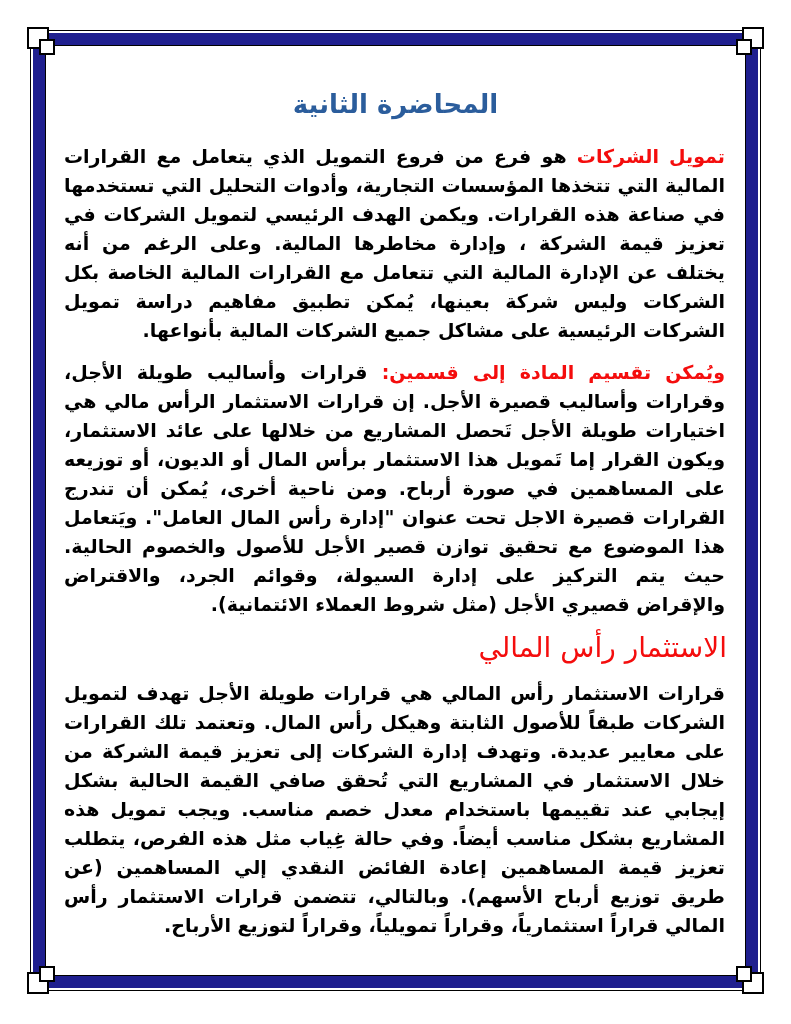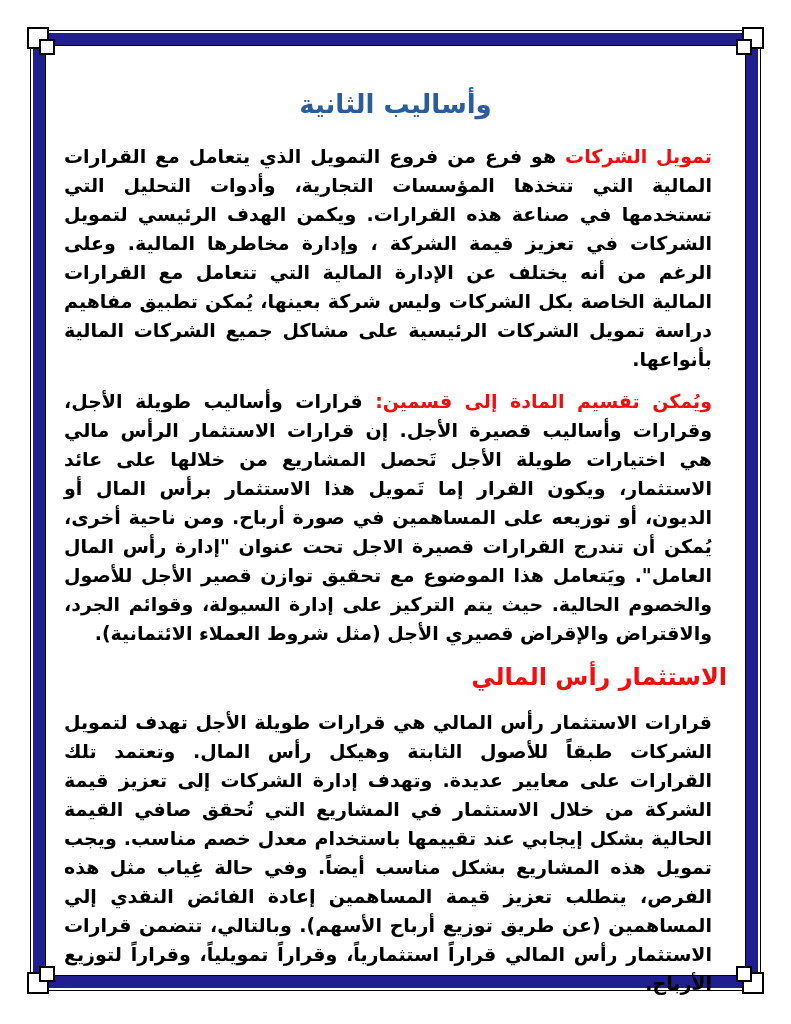--- a/index.html
+++ b/index.html
@@ -68,36 +68,36 @@
   }
   .doc-title {
     margin: 0 0 18px 0;
     text-align: center;
     font-size: 26px;
     line-height: 40px;
     font-weight: bold;
     color: var(--title-blue, #2b5d9c);
   }
   .para {
-    margin: 0 15px 13px 0;
+    margin: 0 2px 13px 0;
     font-size: 19px;
     line-height: 29px;
     font-weight: bold;
     color: var(--text-black, #000000);
     text-align: justify;
     text-align-last: right;
   }
   .lead {
     color: var(--accent-red, #f40d0d);
   }
   .section-heading {
     margin: 2px 0 15px 0;
-    font-size: 24px;
+    font-size: 28px;
     line-height: 32px;
-    font-weight: bold;
+    font-weight: normal;
     color: var(--accent-red, #f40d0d);
     text-align: right;
   }
 </style>
 </head>
 <body>
 
 <div class="page" style="--title-blue: #2b5d9c; --accent-red: #f40d0d; --border-navy: #1f1f8f; --text-black: #000000;">
 
   <div class="frame-outer-line"></div>
@@ -116,21 +116,21 @@
     <div class="sq sq-big"></div>
     <div class="sq sq-small"></div>
   </div>
   <div class="corner br">
     <div class="sq sq-big"></div>
     <div class="sq sq-small"></div>
   </div>
 
   <div class="content">
 
-    <h1 class="doc-title">وأساليب الثانية</h1>
+    <h1 class="doc-title">المحاضرة الثانية</h1>
 
     <p class="para"><span class="lead">تمويل الشركات</span><span> هو فرع من فروع التمويل الذي يتعامل مع القرارات المالية التي تتخذها المؤسسات التجارية، وأدوات التحليل التي تستخدمها في صناعة هذه القرارات. ويكمن الهدف الرئيسي لتمويل الشركات في تعزيز قيمة الشركة ، وإدارة مخاطرها المالية. وعلى الرغم من أنه يختلف عن الإدارة المالية التي تتعامل مع القرارات المالية الخاصة بكل الشركات وليس شركة بعينها، يُمكن تطبيق مفاهيم دراسة تمويل الشركات الرئيسية على مشاكل جميع الشركات المالية بأنواعها.</span></p>
 
     <p class="para"><span class="lead">ويُمكن تقسيم المادة إلى قسمين:</span><span> قرارات وأساليب طويلة الأجل، وقرارات وأساليب قصيرة الأجل. إن قرارات الاستثمار الرأس مالي هي اختيارات طويلة الأجل تَحصل المشاريع من خلالها على عائد الاستثمار، ويكون القرار إما تَمويل هذا الاستثمار برأس المال أو الديون، أو توزيعه على المساهمين في صورة أرباح. ومن ناحية أخرى، يُمكن أن تندرج القرارات قصيرة الاجل تحت عنوان "إدارة رأس المال العامل". ويَتعامل هذا الموضوع مع تحقيق توازن قصير الأجل للأصول والخصوم الحالية. حيث يتم التركيز على إدارة السيولة، وقوائم الجرد، والاقتراض والإقراض قصيري الأجل (مثل شروط العملاء الائتمانية).</span></p>
 
 
     <h2 class="section-heading">الاستثمار رأس المالي</h2>
 
     <p class="para"><span>قرارات الاستثمار رأس المالي  هي قرارات طويلة الأجل تهدف لتمويل الشركات طبقاً للأصول الثابتة وهيكل رأس المال. وتعتمد تلك القرارات على معايير عديدة. وتهدف إدارة الشركات إلى تعزيز قيمة الشركة من خلال الاستثمار في المشاريع التي تُحقق صافي القيمة الحالية بشكل إيجابي عند تقييمها باستخدام معدل خصم مناسب. ويجب تمويل هذه المشاريع بشكل مناسب أيضاً. وفي حالة غِياب مثل هذه الفرص، يتطلب تعزيز قيمة المساهمين إعادة الفائض النقدي إلي المساهمين (عن طريق توزيع أرباح الأسهم). وبالتالي، تتضمن قرارات الاستثمار رأس المالي قراراً استثمارياً، وقراراً تمويلياً، وقراراً لتوزيع الأرباح.</span></p>
 

